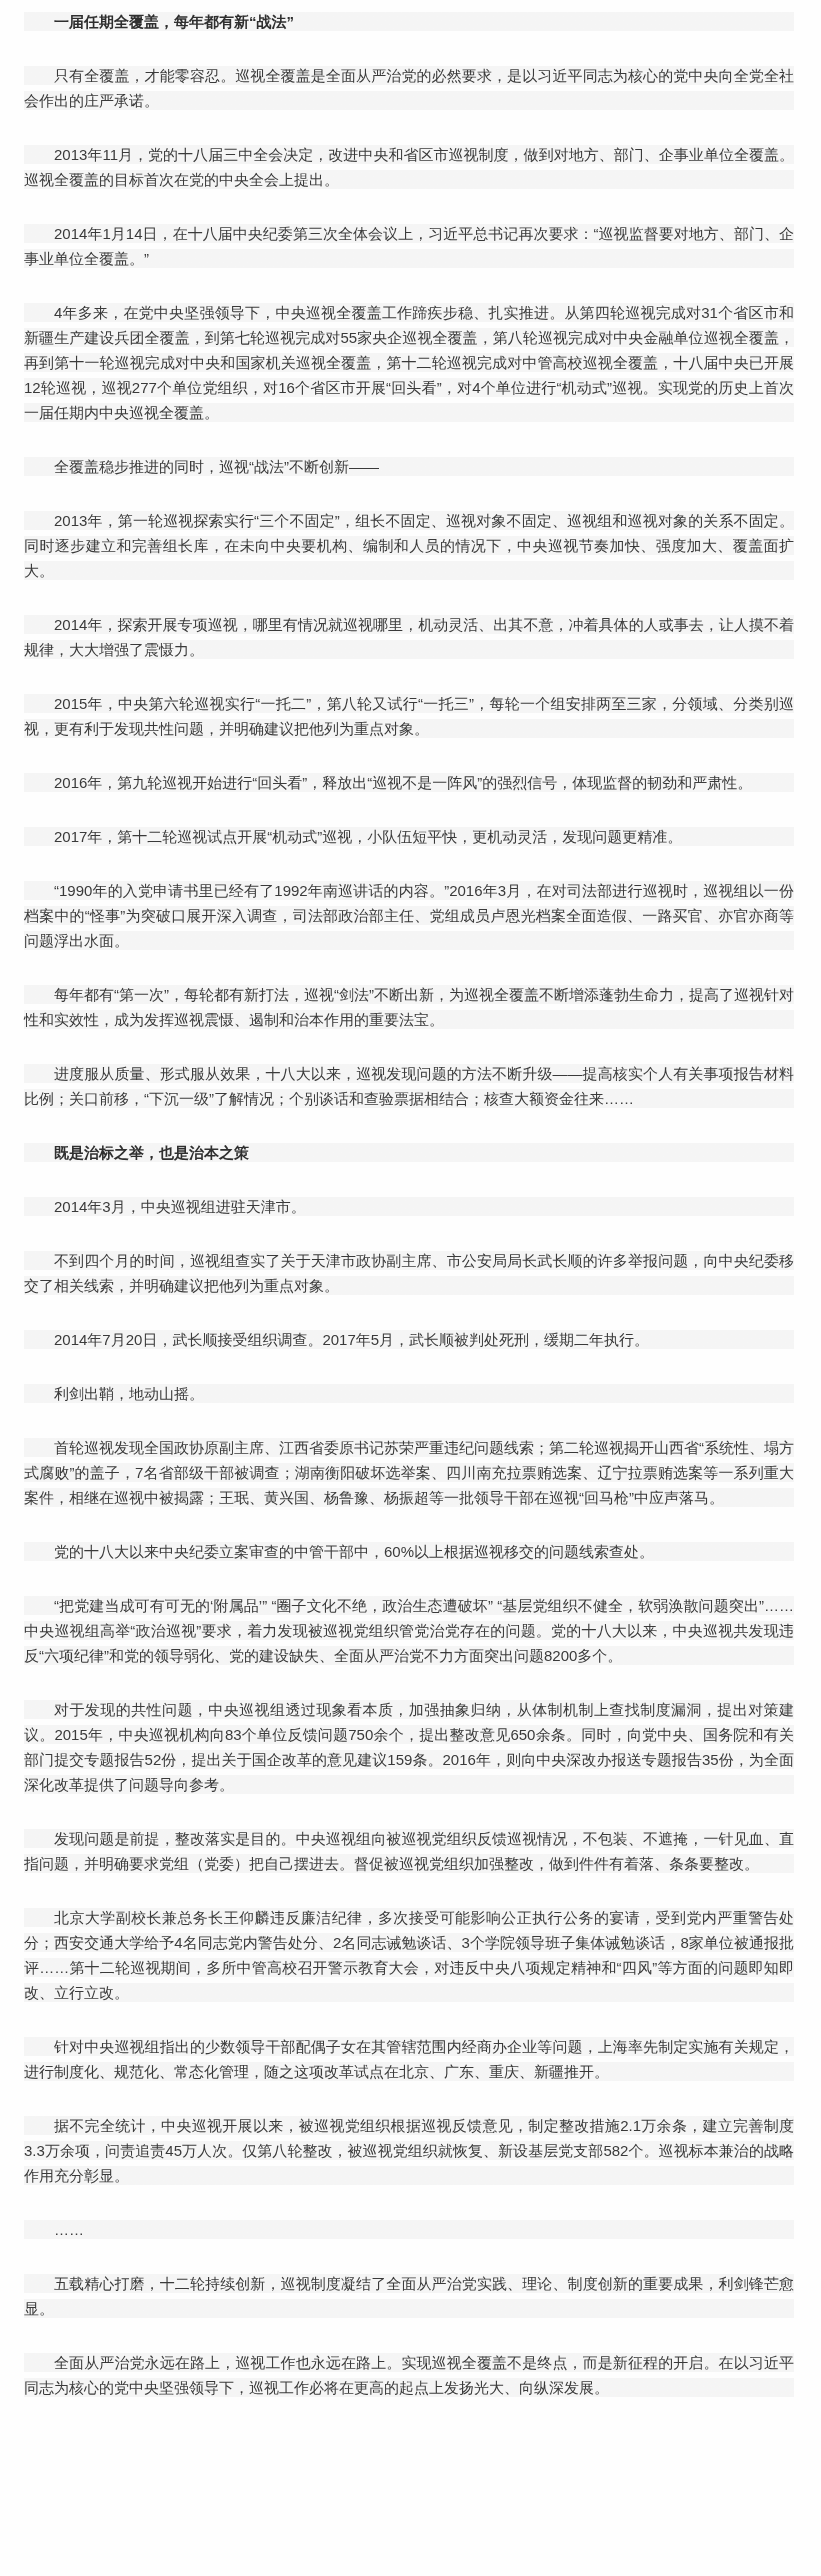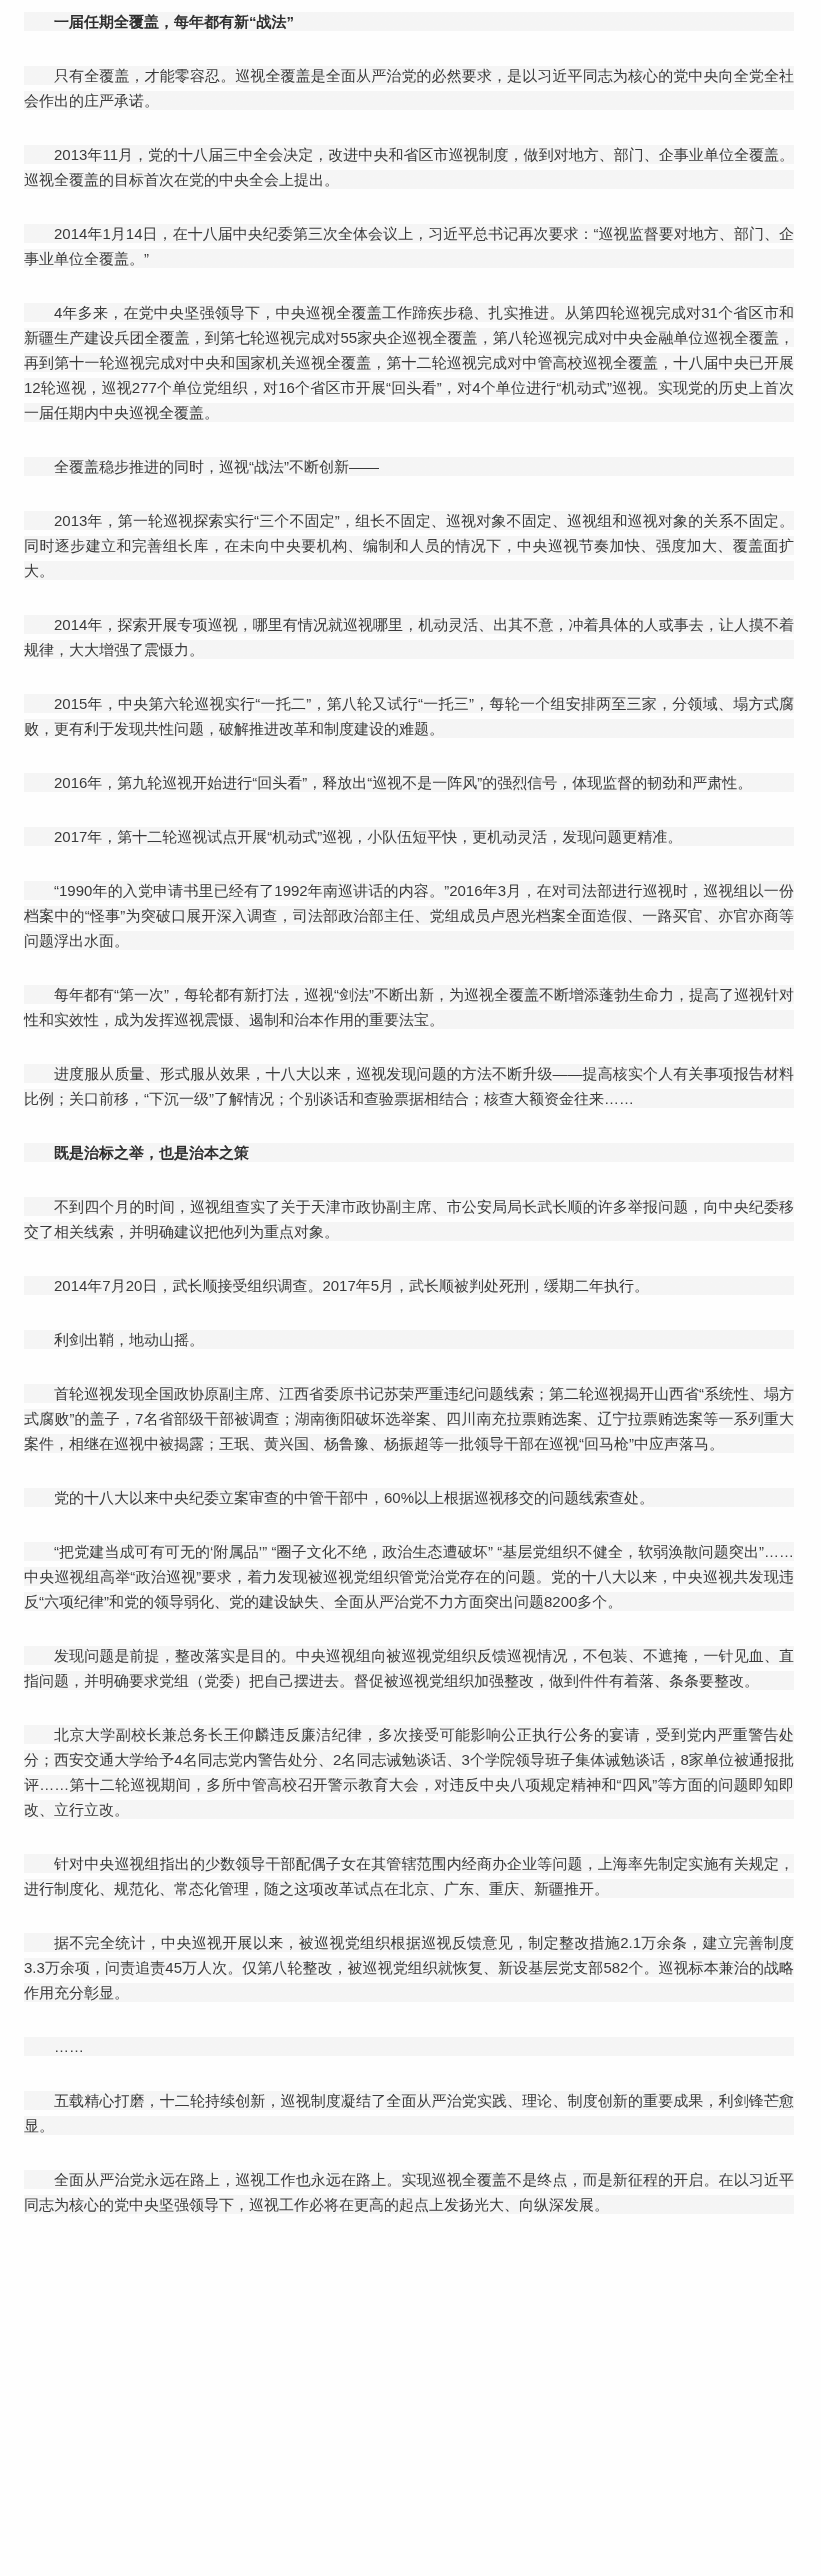--- a/index.html
+++ b/index.html
@@ -47,33 +47,35 @@
 
 <div class="page">
   <div class="block heading">一届任期全覆盖，每年都有新“战法”</div>
   <div class="block">只有全覆盖，才能零容忍。巡视全覆盖是全面从严治党的必然要求，是以习近平同志为核心的党中央向全党全社会作出的庄严承诺。</div>
   <div class="block">2013年11月，党的十八届三中全会决定，改进中央和省区市巡视制度，做到对地方、部门、企事业单位全覆盖。巡视全覆盖的目标首次在党的中央全会上提出。</div>
   <div class="block">2014年1月14日，在十八届中央纪委第三次全体会议上，习近平总书记再次要求：“巡视监督要对地方、部门、企事业单位全覆盖。”</div>
   <div class="block">4年多来，在党中央坚强领导下，中央巡视全覆盖工作蹄疾步稳、扎实推进。从第四轮巡视完成对31个省区市和新疆生产建设兵团全覆盖，到第七轮巡视完成对55家央企巡视全覆盖，第八轮巡视完成对中央金融单位巡视全覆盖，再到第十一轮巡视完成对中央和国家机关巡视全覆盖，第十二轮巡视完成对中管高校巡视全覆盖，十八届中央已开展12轮巡视，巡视277个单位党组织，对16个省区市开展“回头看”，对4个单位进行“机动式”巡视。实现党的历史上首次一届任期内中央巡视全覆盖。</div>
   <div class="block">全覆盖稳步推进的同时，巡视“战法”不断创新——</div>
   <div class="block">2013年，第一轮巡视探索实行“三个不固定”，组长不固定、巡视对象不固定、巡视组和巡视对象的关系不固定。同时逐步建立和完善组长库，在未向中央要机构、编制和人员的情况下，中央巡视节奏加快、强度加大、覆盖面扩大。</div>
   <div class="block">2014年，探索开展专项巡视，哪里有情况就巡视哪里，机动灵活、出其不意，冲着具体的人或事去，让人摸不着规律，大大增强了震慑力。</div>
-  <div class="block">2015年，中央第六轮巡视实行“一托二”，第八轮又试行“一托三”，每轮一个组安排两至三家，分领域、塌方式腐败，更有利于发现共性问题，破解推进改革和制度建设的难题。</div>
+  <div class="block">2015年，中央第六轮巡视实行“一托二”，第八轮又试行“一托三”，每轮一个组安排两至三家，分领域、分类别巡视，更有利于发现共性问题，并明确建议把他列为重点对象。</div>
   <div class="block">2016年，第九轮巡视开始进行“回头看”，释放出“巡视不是一阵风”的强烈信号，体现监督的韧劲和严肃性。</div>
   <div class="block">2017年，第十二轮巡视试点开展“机动式”巡视，小队伍短平快，更机动灵活，发现问题更精准。</div>
   <div class="block">“1990年的入党申请书里已经有了1992年南巡讲话的内容。”2016年3月，在对司法部进行巡视时，巡视组以一份档案中的“怪事”为突破口展开深入调查，司法部政治部主任、党组成员卢恩光档案全面造假、一路买官、亦官亦商等问题浮出水面。</div>
   <div class="block">每年都有“第一次”，每轮都有新打法，巡视“剑法”不断出新，为巡视全覆盖不断增添蓬勃生命力，提高了巡视针对性和实效性，成为发挥巡视震慑、遏制和治本作用的重要法宝。</div>
   <div class="block">进度服从质量、形式服从效果，十八大以来，巡视发现问题的方法不断升级——提高核实个人有关事项报告材料比例；关口前移，“下沉一级”了解情况；个别谈话和查验票据相结合；核查大额资金往来……</div>
   <div class="block heading">既是治标之举，也是治本之策</div>
+  <div class="block">2014年3月，中央巡视组进驻天津市。</div>
   <div class="block">不到四个月的时间，巡视组查实了关于天津市政协副主席、市公安局局长武长顺的许多举报问题，向中央纪委移交了相关线索，并明确建议把他列为重点对象。</div>
   <div class="block">2014年7月20日，武长顺接受组织调查。2017年5月，武长顺被判处死刑，缓期二年执行。</div>
   <div class="block">利剑出鞘，地动山摇。</div>
   <div class="block">首轮巡视发现全国政协原副主席、江西省委原书记苏荣严重违纪问题线索；第二轮巡视揭开山西省“系统性、塌方式腐败”的盖子，7名省部级干部被调查；湖南衡阳破坏选举案、四川南充拉票贿选案、辽宁拉票贿选案等一系列重大案件，相继在巡视中被揭露；王珉、黄兴国、杨鲁豫、杨振超等一批领导干部在巡视“回马枪”中应声落马。</div>
   <div class="block">党的十八大以来中央纪委立案审查的中管干部中，60%以上根据巡视移交的问题线索查处。</div>
   <div class="block">“把党建当成可有可无的‘附属品’” “圈子文化不绝，政治生态遭破坏” “基层党组织不健全，软弱涣散问题突出”……中央巡视组高举“政治巡视”要求，着力发现被巡视党组织管党治党存在的问题。党的十八大以来，中央巡视共发现违反“六项纪律”和党的领导弱化、党的建设缺失、全面从严治党不力方面突出问题8200多个。</div>
+  <div class="block">对于发现的共性问题，中央巡视组透过现象看本质，加强抽象归纳，从体制机制上查找制度漏洞，提出对策建议。2015年，中央巡视机构向83个单位反馈问题750余个，提出整改意见650余条。同时，向党中央、国务院和有关部门提交专题报告52份，提出关于国企改革的意见建议159条。2016年，则向中央深改办报送专题报告35份，为全面深化改革提供了问题导向参考。</div>
   <div class="block">发现问题是前提，整改落实是目的。中央巡视组向被巡视党组织反馈巡视情况，不包装、不遮掩，一针见血、直指问题，并明确要求党组（党委）把自己摆进去。督促被巡视党组织加强整改，做到件件有着落、条条要整改。</div>
   <div class="block">北京大学副校长兼总务长王仰麟违反廉洁纪律，多次接受可能影响公正执行公务的宴请，受到党内严重警告处分；西安交通大学给予4名同志党内警告处分、2名同志诫勉谈话、3个学院领导班子集体诫勉谈话，8家单位被通报批评……第十二轮巡视期间，多所中管高校召开警示教育大会，对违反中央八项规定精神和“四风”等方面的问题即知即改、立行立改。</div>
   <div class="block">针对中央巡视组指出的少数领导干部配偶子女在其管辖范围内经商办企业等问题，上海率先制定实施有关规定，进行制度化、规范化、常态化管理，随之这项改革试点在北京、广东、重庆、新疆推开。</div>
   <div class="block">据不完全统计，中央巡视开展以来，被巡视党组织根据巡视反馈意见，制定整改措施2.1万余条，建立完善制度3.3万余项，问责追责45万人次。仅第八轮整改，被巡视党组织就恢复、新设基层党支部582个。巡视标本兼治的战略作用充分彰显。</div>
   <div class="block">……</div>
   <div class="block">五载精心打磨，十二轮持续创新，巡视制度凝结了全面从严治党实践、理论、制度创新的重要成果，利剑锋芒愈显。</div>
   <div class="block">全面从严治党永远在路上，巡视工作也永远在路上。实现巡视全覆盖不是终点，而是新征程的开启。在以习近平同志为核心的党中央坚强领导下，巡视工作必将在更高的起点上发扬光大、向纵深发展。</div>
 </div>
 
 

